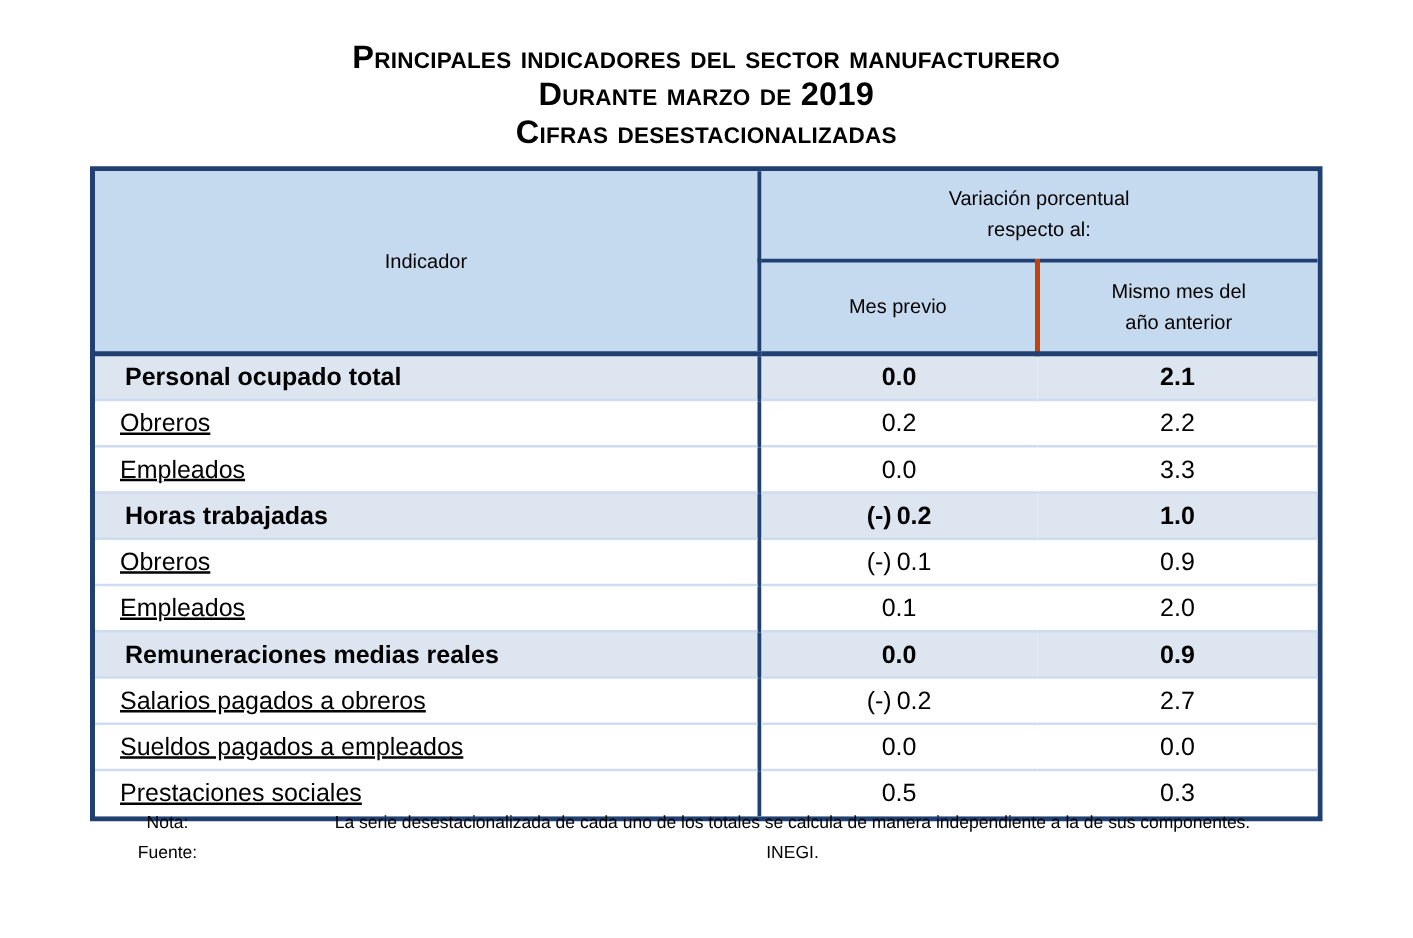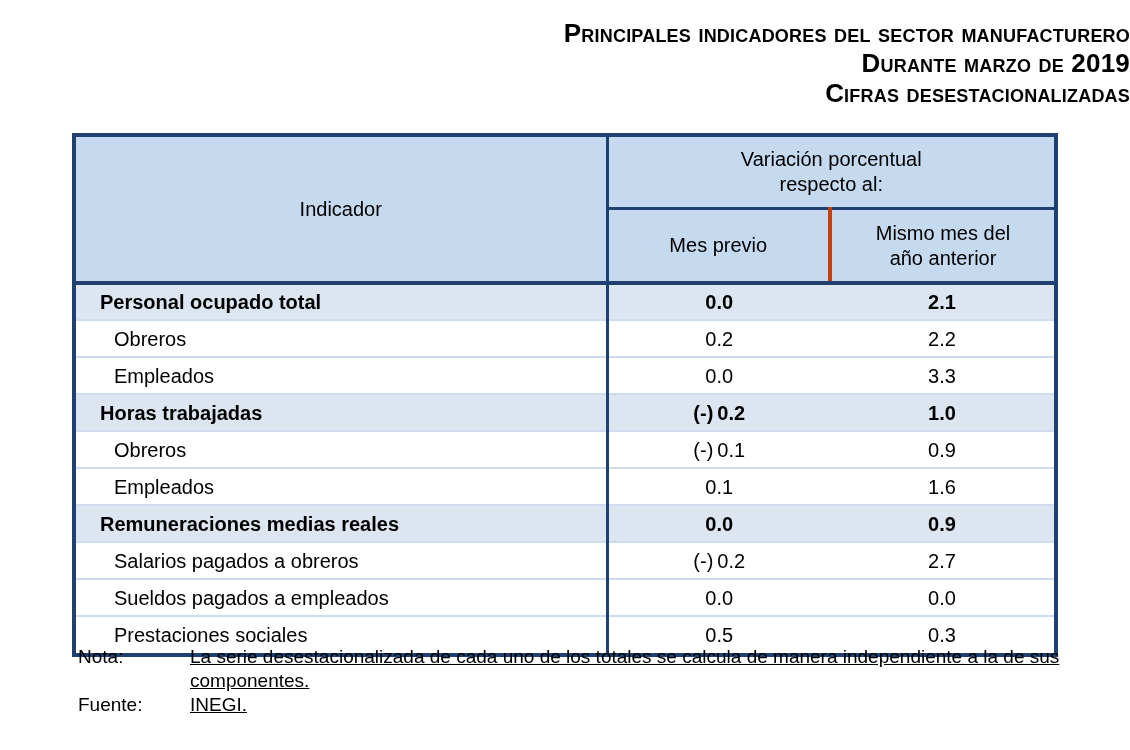--- a/index.html
+++ b/index.html
@@ -13,23 +13,23 @@
     font-family: "Liberation Sans", sans-serif;
     color: #000000;
     position: relative;
     overflow: hidden;
   }
 
   
   .title-block {
     position: absolute;
     left: 0;
-    top: 18px;
+    top: 30px;
     width: 1130px;
-    text-align: right;
+    text-align: center;
   }
   .title-line {
     font-weight: bold;
     font-variant: small-caps;
     font-size: 26px;
     line-height: 30px;
     letter-spacing: 0.2px;
     white-space: nowrap;
   }
 
@@ -50,21 +50,21 @@
   }
   table.main col.c-ind { width: 531px; }
   table.main col.c-prev { width: 223px; }
   table.main col.c-year { width: 224px; }
 
   
   .hd {
     background: #c5d9ef;
     text-align: center;
     vertical-align: middle;
-    font-size: 20px;
+    font-size: 16px;
     line-height: 25px;
     font-weight: normal;
     padding: 0;
   }
   .hd-ind {
     height: 141px;
     border-right: 3px solid #1f4070;
     margin-left: 36px;
   }
   .hd-top {
@@ -97,44 +97,44 @@
     text-align: left;
     border-right: 3px solid #1f4070;
   }
   td.num {
     text-align: center;
   }
 
   tr.group td { background: #dde5f0; font-weight: bold; }
   tr.group td.ind { padding-left: 24px; }
   tr.sub td { background: #ffffff; font-weight: normal; }
-  tr.sub td.ind { padding-left: 38px; }
+  tr.sub td.ind { padding-left: 20px; text-decoration: underline; }
 
   .neg-mark { margin-right: 4px; }
 
   
   .notes {
     position: absolute;
     left: 78px;
     top: 645px;
     width: 1000px;
-    font-size: 19px;
+    font-size: 14px;
     line-height: 24px;
+    text-align: center;
   }
   .note-row {
     display: flex;
     align-items: flex-start;
   }
   .note-label {
     width: 112px;
     flex: 0 0 112px;
   }
   .note-text {
     flex: 1;
-    text-decoration: underline;
   }
 </style>
 </head>
 <body>
 
 <div class="title-block">
   <div class="title-line">Principales indicadores del sector manufacturero</div>
   <div class="title-line">Durante marzo de 2019</div>
   <div class="title-line">Cifras desestacionalizadas</div>
 </div>
@@ -184,21 +184,21 @@
           <td class="num">1.0</td>
         </tr>
         <tr class="sub">
           <td class="ind">Obreros</td>
           <td class="num"><span class="neg-mark">(-)</span>0.1</td>
           <td class="num">0.9</td>
         </tr>
         <tr class="sub">
           <td class="ind">Empleados</td>
           <td class="num">0.1</td>
-          <td class="num">1.6</td>
+          <td class="num">2.0</td>
         </tr>
         <tr class="group">
           <td class="ind">Remuneraciones medias reales</td>
           <td class="num">0.0</td>
           <td class="num">0.9</td>
         </tr>
         <tr class="sub">
           <td class="ind">Salarios pagados a obreros</td>
           <td class="num"><span class="neg-mark">(-)</span>0.2</td>
           <td class="num">2.7</td>

